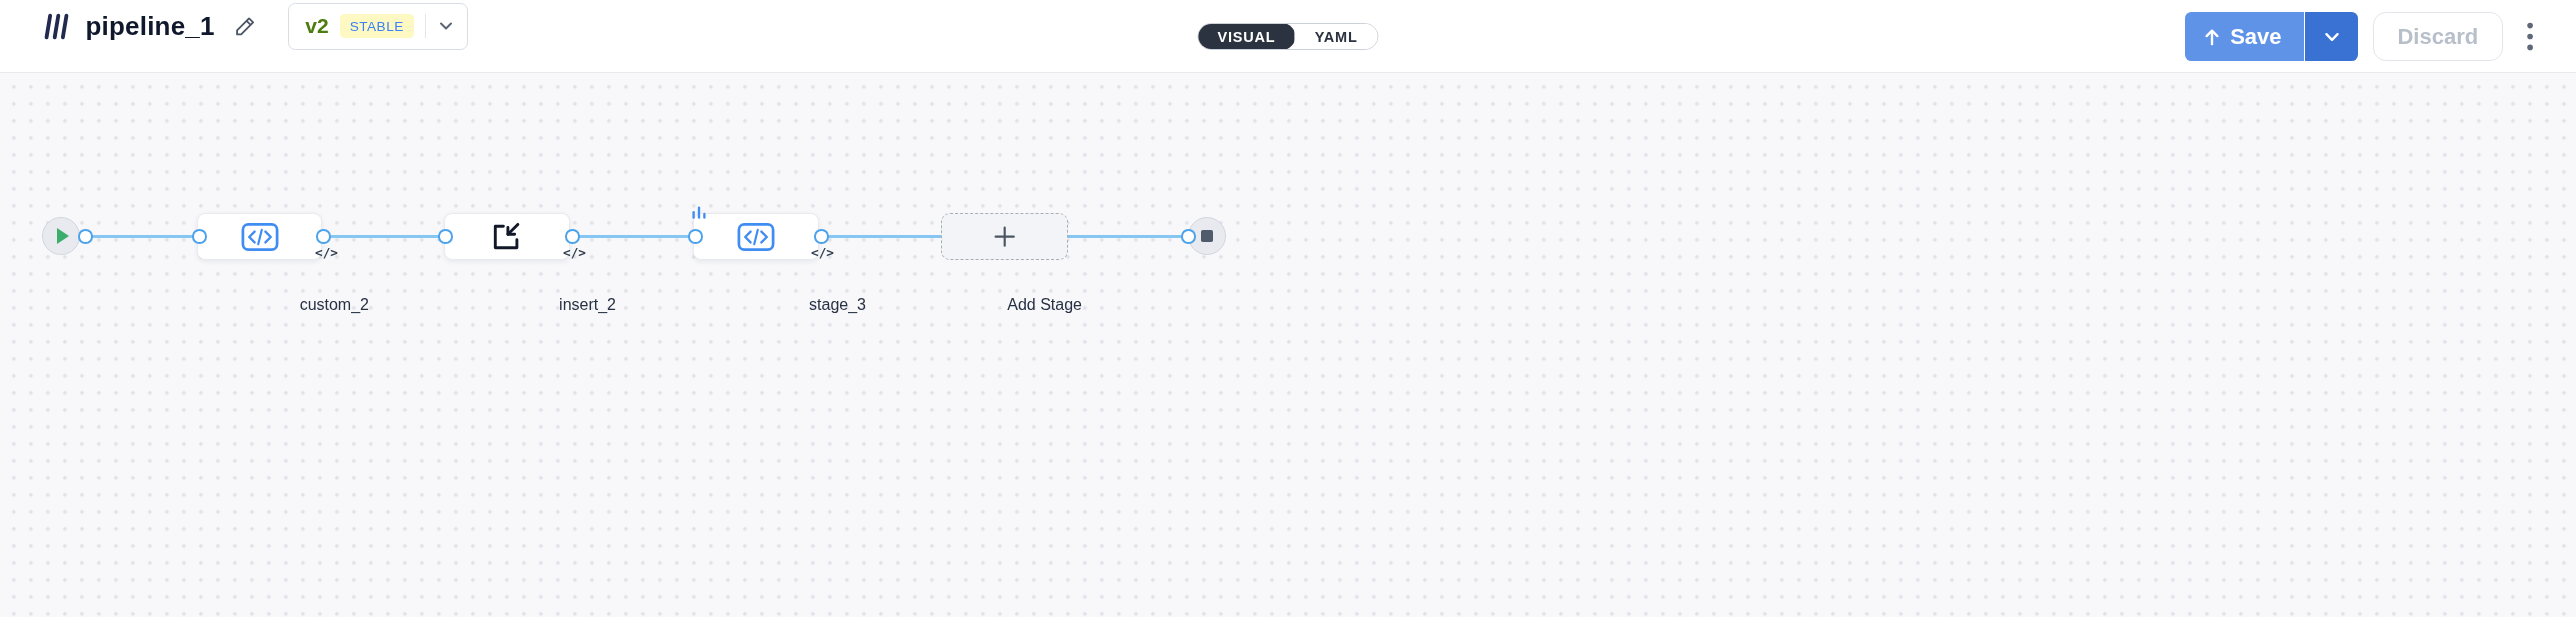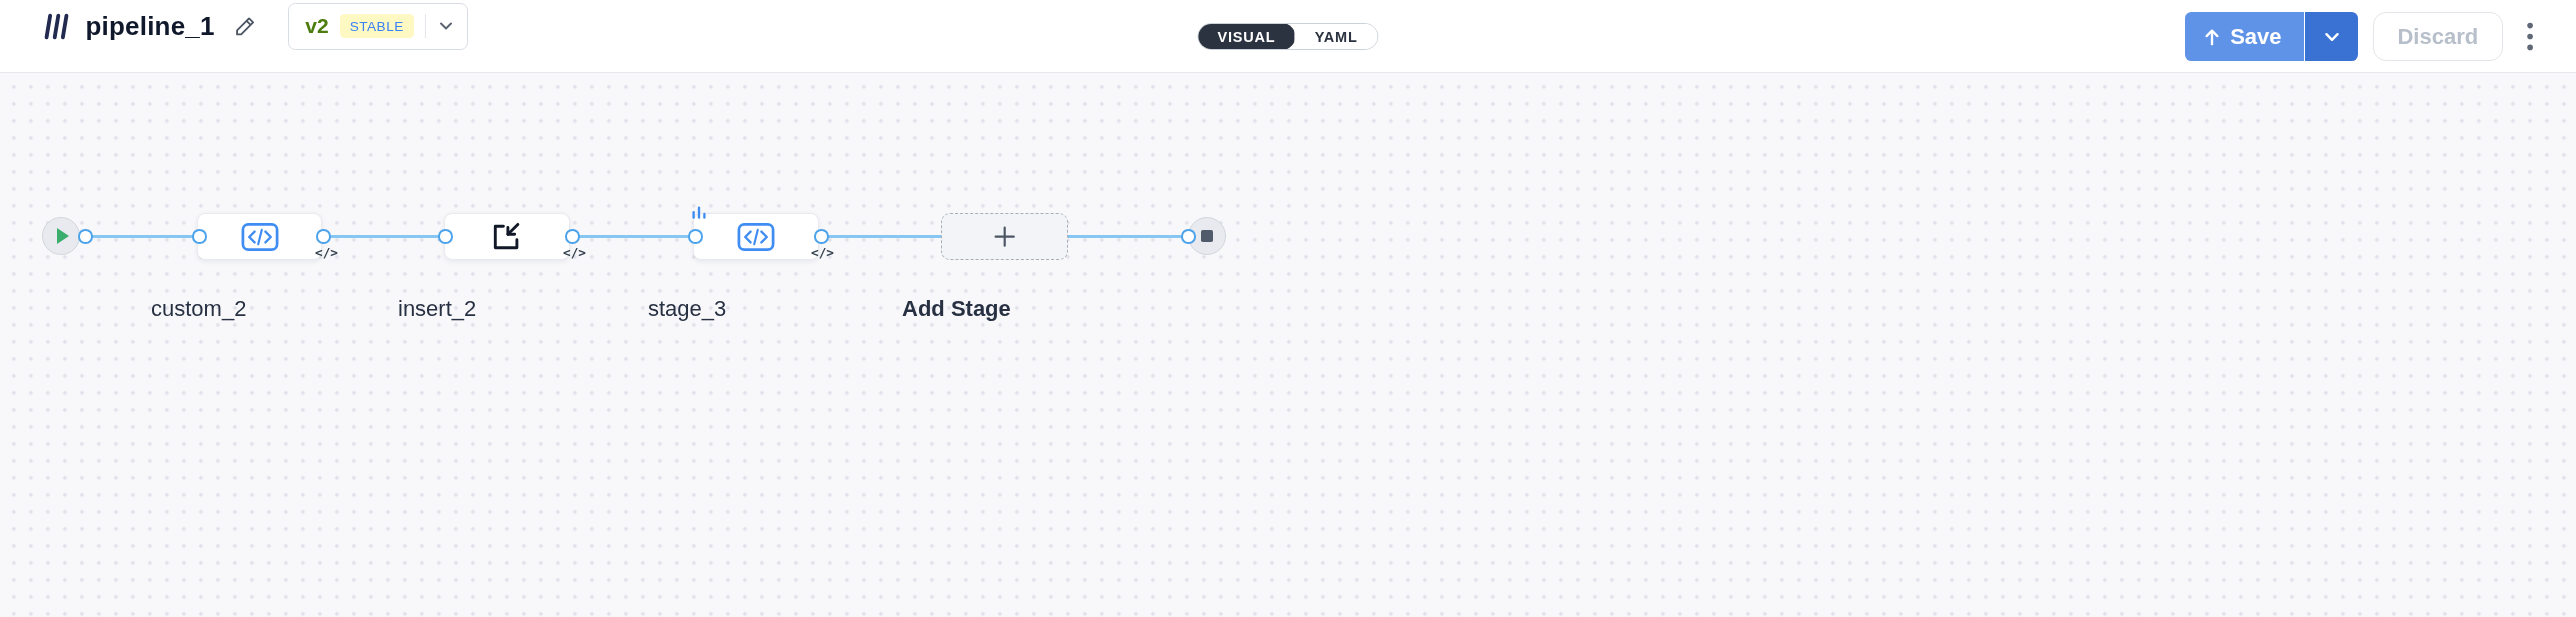--- a/index.html
+++ b/index.html
@@ -207,22 +207,22 @@
     border: 1.8px dashed #a8aeb8;
     border-radius: 9px;
     display: flex; align-items: center; justify-content: center;
     z-index: 2;
     cursor: pointer;
   }
   .stage-label {
     position: absolute;
     top: 223px;
     width: 218px;
-    text-align: left;
-    font-size: 22px;
+    text-align: right;
+    font-size: 16px;
     color: #273142;
     z-index: 2;
   }
   .code-glyph {
     position: absolute;
     top: 172px;
     font-family: "DejaVu Sans Mono", monospace;
     font-size: 12.7px;
     font-weight: 700;
     color: #32404f;
@@ -379,21 +379,21 @@
     <div class="stage-label" style="left:648px;">stage_3</div>
 
     <div class="add-stage-node" style="left:941px;">
       <span style="display:flex;">
         <svg width="25.4" height="25.4" viewBox="0 0 28 28">
           <line x1="14" y1="4" x2="14" y2="24" stroke="#4b5563" stroke-width="2.4" stroke-linecap="round"></line>
           <line x1="4" y1="14" x2="24" y2="14" stroke="#4b5563" stroke-width="2.4" stroke-linecap="round"></line>
         </svg>
       </span>
     </div>
-    <div class="stage-label" style="left:902px;font-weight:bold;">Add Stage</div>
+    <div class="stage-label" style="left:864px;">Add Stage</div>
 
     <div class="terminal-node" style="left:1188px;">
       <span class="stop-square"></span>
     </div>
 
   </div>
 </div>
 
 
 </body></html>

